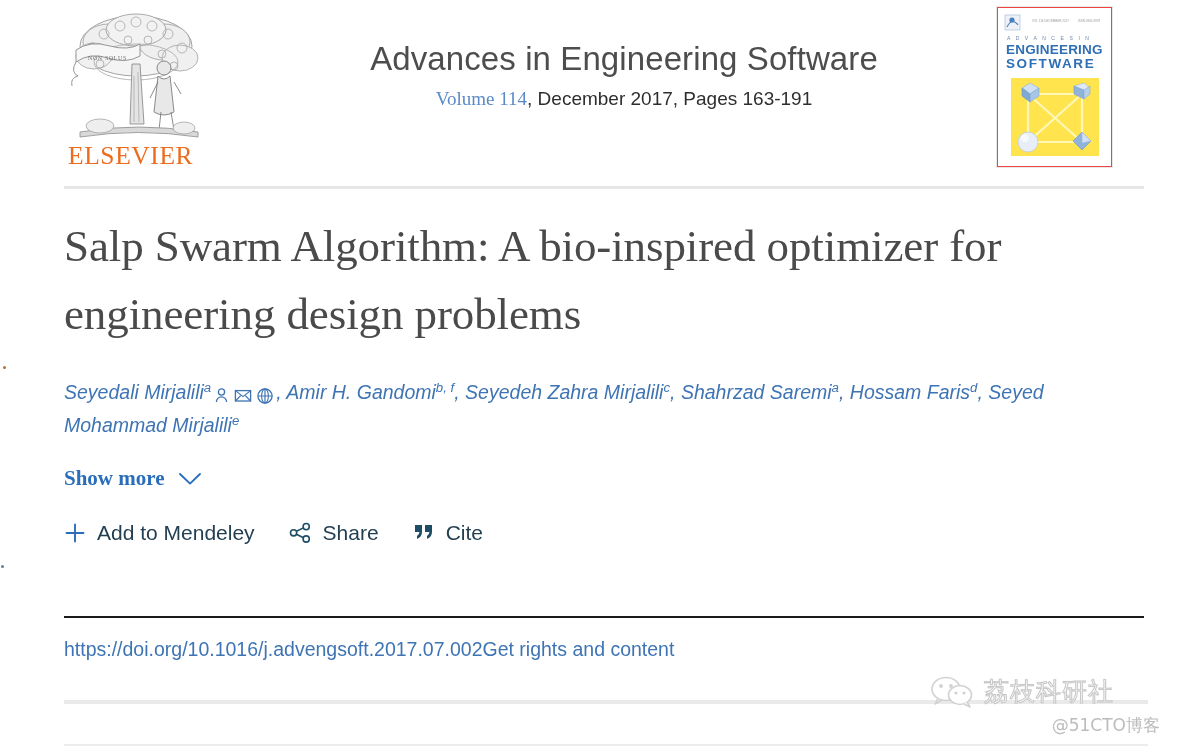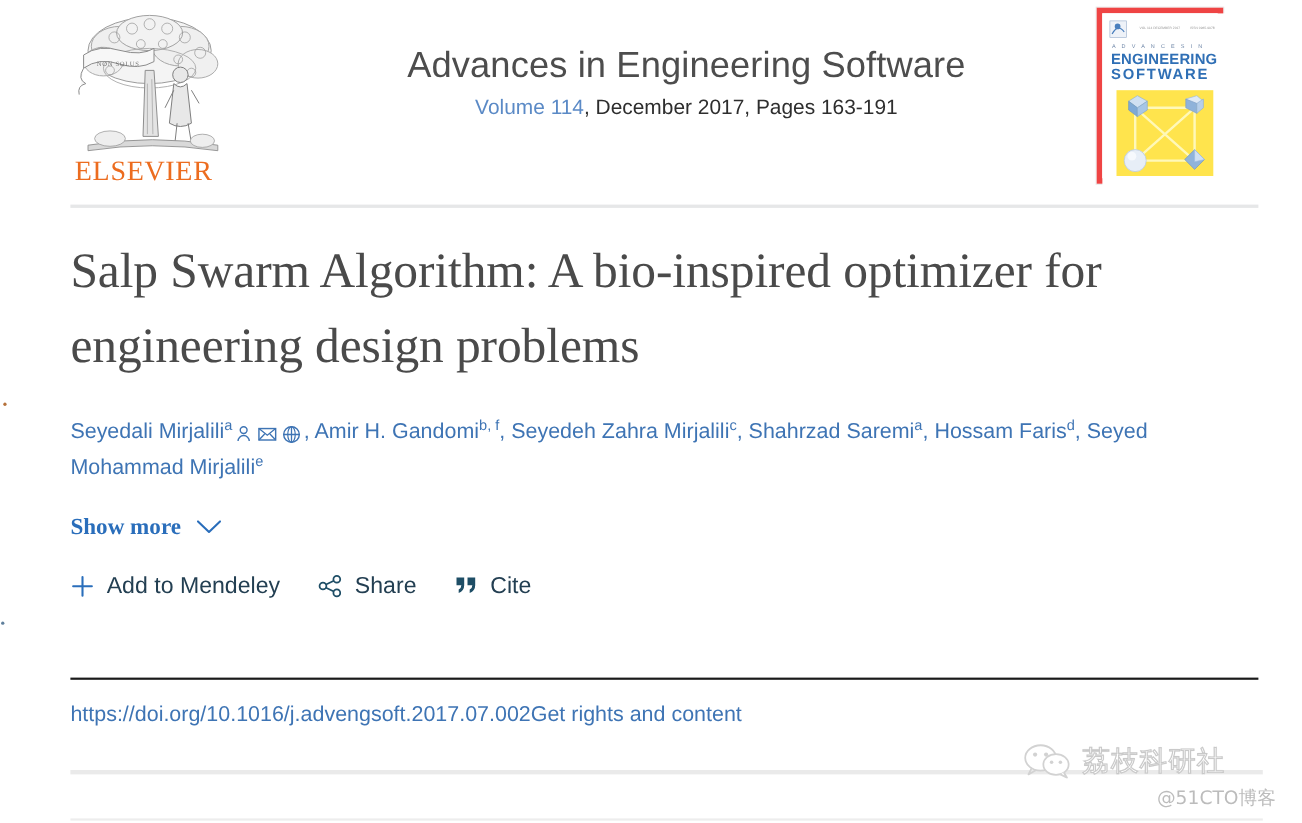--- a/index.html
+++ b/index.html
@@ -55,29 +55,30 @@
     white-space: nowrap;
   }
   .journal-meta {
     margin-top: 9px;
     font-size: 19px;
     color: #2e2e2e;
     white-space: nowrap;
   }
   .journal-meta .vol {
     color: #5b8ac6;
+    font-family: Liberation Serif, serif;
   }
 
   .cover-thumb {
     position: absolute;
     right: 32px;
     top: 7px;
     width: 115px;
     height: 160px;
-    border: 5px solid #ef4444;
+    border: 1px solid #ef4444;
     box-sizing: border-box;
     background: #fdfdfd;
     box-shadow: 0 0 0 1px #e8e8e8;
   }
   .cover-thumb svg { display: block; }
 
   .header-rule {
     position: absolute;
     left: 64px;
     top: 186px;
@@ -105,20 +106,21 @@
     padding-top: 6px;
     max-width: 1010px;
   }
 
   .authors {
     margin-top: 28px;
     font-size: 19.5px;
     line-height: 1.58;
     color: #3e74b4;
     max-width: 1070px;
+    font-style: italic;
   }
   .authors sup {
     font-size: 0.68em;
     vertical-align: super;
     line-height: 0;
   }
   .au-icons {
     display: inline-block;
     vertical-align: -2px;
     white-space: nowrap;

